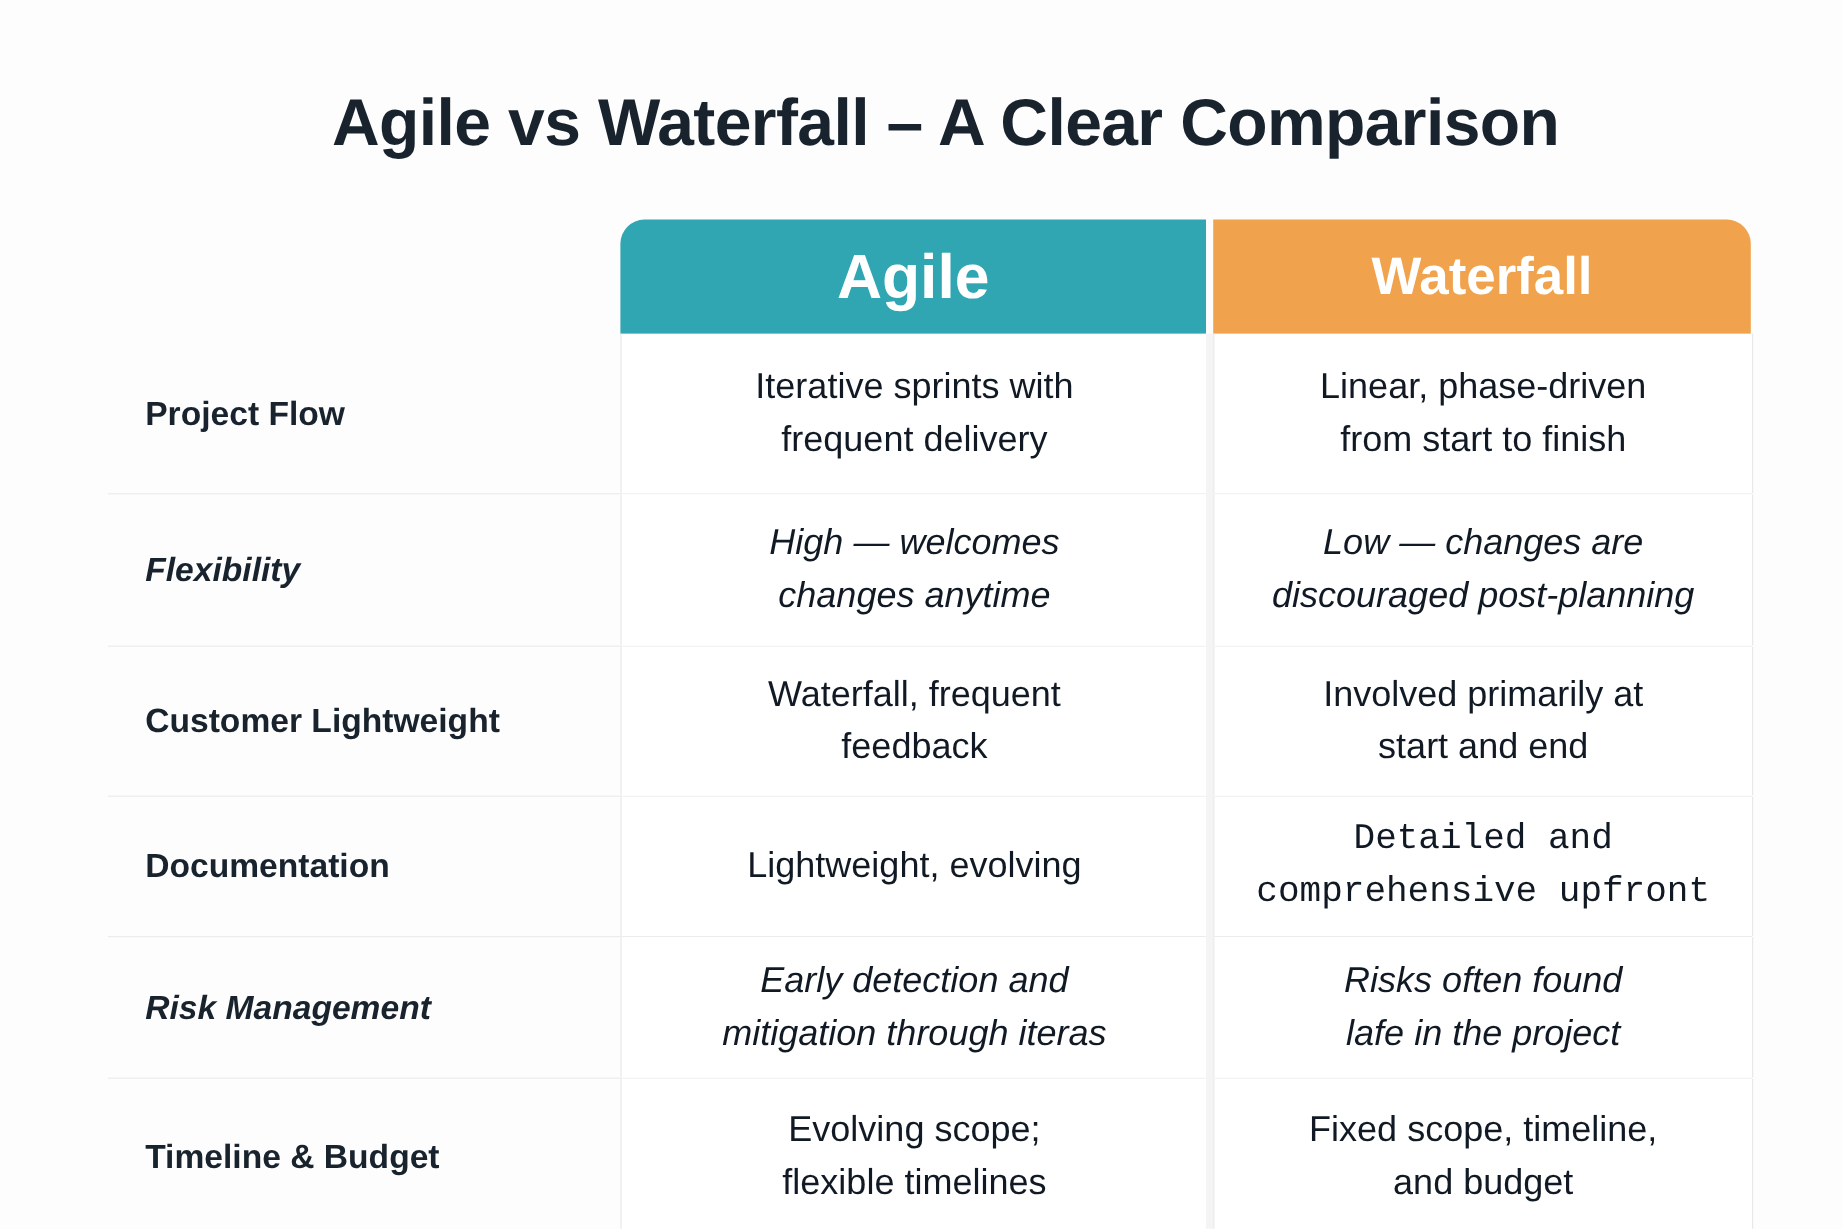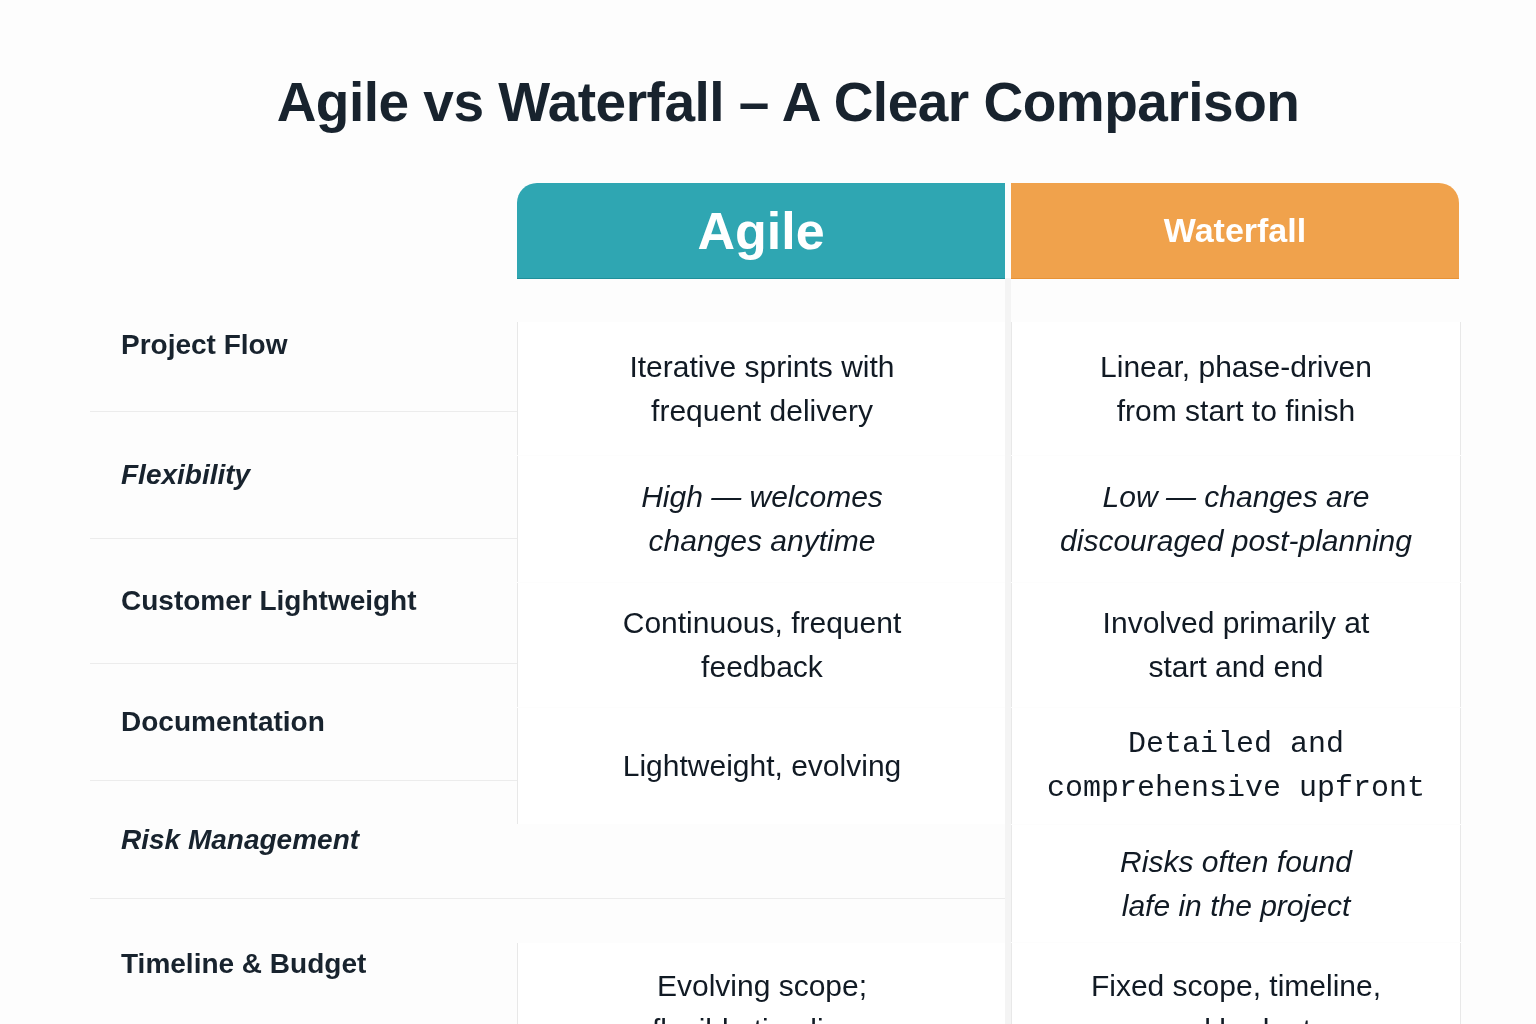--- a/index.html
+++ b/index.html
@@ -21,35 +21,34 @@
     background:#2fa6b2; border-top-left-radius:20px;
     border-bottom:1px solid #1f8f99;
     display:flex; align-items:center; justify-content:center;
     color:#fff; font-size:52px; font-weight:bold;
   }
   .head-water {
     position:absolute; left:921px; top:0; width:448px; height:95px;
     background:#f0a24c; border-top-right-radius:20px;
     border-bottom:1px solid #e89235;
     display:flex; align-items:center; justify-content:center;
-    color:#fff; font-size:34px; font-weight:bold;
+    color:#fff; font-size:44px; font-weight:bold;
   }
   .row { position:absolute; left:0; width:1370px; border-bottom:1px solid #ececec; }
   .row.last { border-bottom:none; }
   .cell-label {
     position:absolute; left:31px; top:0; height:100%;
     display:flex; align-items:center;
     font-size:28px; font-weight:bold; color:#18232e; white-space:nowrap;
   }
   .cell-agile, .cell-water {
     position:absolute; top:0; height:100%;
     display:flex; align-items:center; justify-content:center;
     text-align:center; font-size:30px; line-height:44px; color:#111a24;
     background:#fff;
-    margin-top:44px;
   }
   .cell-agile { left:427px; width:488px; border-left:1px solid #e8e8e8; }
   .cell-water { left:921px; width:448px; border-left:1px solid #e8e8e8; border-right:1px solid #e8e8e8; }
   .gap { position:absolute; left:915px; top:95px; width:6px; height:846px; background:#f4f4f4; }
 </style>
 </head>
 <body>
 
 <div class="title">Agile vs Waterfall – A Clear Comparison</div>
 
@@ -66,33 +65,35 @@
   </div>
   <div class="row" style="top:229px;height:126px;font-style:italic;">
     <div class="cell-label">Flexibility</div>
     <div class="cell-agile" style="white-space:pre-line;text-align:center;">High — welcomes
 changes anytime</div>
     <div class="cell-water" style="white-space:pre-line;">Low — changes are
 discouraged post-planning</div>
   </div>
   <div class="row" style="top:356px;height:124px;">
     <div class="cell-label">Customer Lightweight</div>
-    <div class="cell-agile" style="white-space:pre-line;">Continuous, frequent
+    <div class="cell-agile" style="white-space:pre-line;">Waterfall, frequent
 feedback</div>
     <div class="cell-water" style="white-space:pre-line;">Involved primarily at
 start and end</div>
   </div>
   <div class="row" style="top:481px;height:116px;">
     <div class="cell-label">Documentation</div>
     <div class="cell-agile" style="white-space:pre-line;">Lightweight, evolving</div>
     <div class="cell-water" style="white-space:pre-line;font-family:Liberation Mono, monospace;">Detailed and
 comprehensive upfront</div>
   </div>
   <div class="row" style="top:598px;height:117px;font-style:italic;">
     <div class="cell-label">Risk Management</div>
+    <div class="cell-agile" style="white-space:pre-line;">Early detection and
+mitigation through iteras</div>
     <div class="cell-water" style="white-space:pre-line;">Risks often found
 lafe in the project</div>
   </div>
   <div class="row last" style="top:716px;height:130px;">
     <div class="cell-label">Timeline &amp; Budget</div>
     <div class="cell-agile" style="white-space:pre-line;">Evolving scope;
 flexible timelines</div>
     <div class="cell-water" style="white-space:pre-line;">Fixed scope, timeline,
 and budget</div>
   </div>

